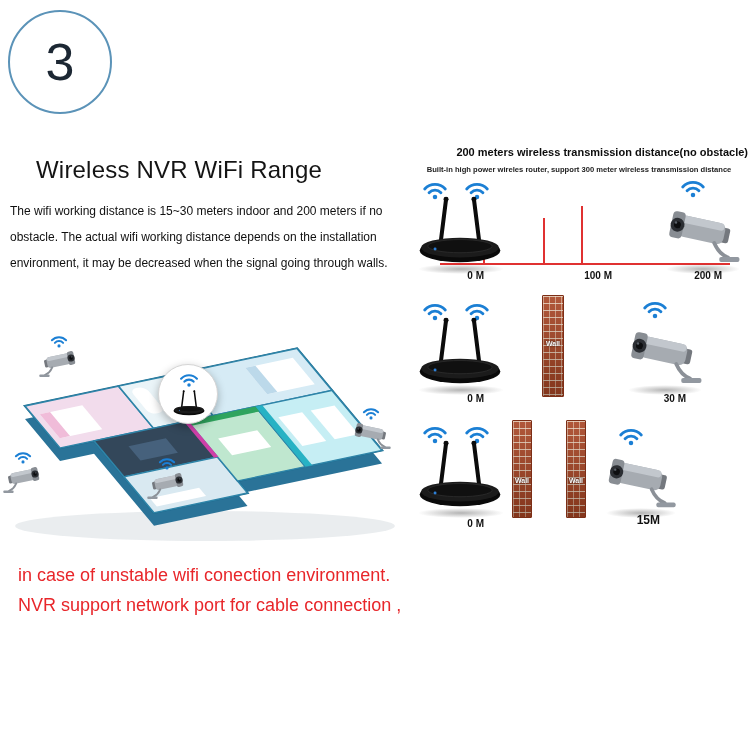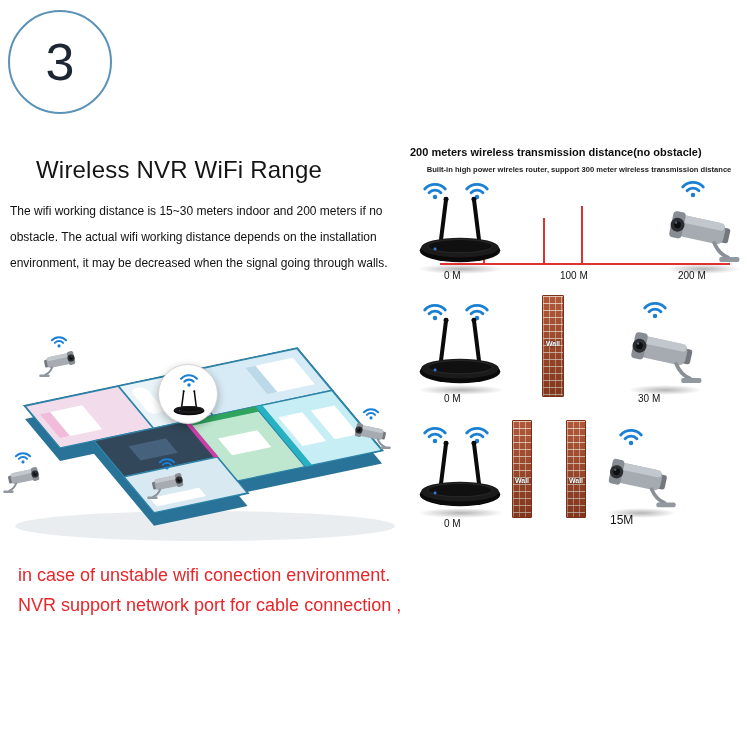--- a/index.html
+++ b/index.html
@@ -7,38 +7,38 @@
   body{font-family:"Liberation Sans",sans-serif}
   .canvas{position:relative;width:750px;height:750px;background:#fff;overflow:hidden}
 
   .badge{position:absolute;left:8px;top:10px;width:104px;height:104px;border:2px solid #5b93b8;
          border-radius:50%;display:flex;align-items:center;justify-content:center}
   .badge span{font-size:52px;color:#1c2733}
 
   .title{position:absolute;left:36px;top:156px;font-size:24px;font-weight:500;color:#141414;letter-spacing:.2px}
   .intro{position:absolute;left:10px;top:198px;width:384px;font-size:12px;line-height:26px;color:#101010}
 
-  .panel-title{position:absolute;left:410px;top:146px;width:338px;text-align:left;font-size:11px;
+  .panel-title{position:absolute;left:410px;top:146px;width:338px;text-align:right;font-size:11px;
                font-weight:bold;color:#0d0d0d;white-space:nowrap}
   .panel-sub{position:absolute;left:410px;top:165px;width:338px;text-align:center;font-size:7.6px;
              font-weight:bold;color:#222;white-space:nowrap}
 
   .diagram{position:absolute;width:338px;height:122px}
   #d1{left:410px;top:178px;height:112px}
   #d2{left:410px;top:293px}
   #d3{left:410px;top:418px}
 
   .wifi{position:absolute;width:26px;height:20px;color:#1b7fd4}
   .router{position:absolute;width:88px;height:76px}
   .cam{position:absolute}
   .shadow{position:absolute;height:10px;border-radius:50%;
           background:radial-gradient(closest-side,rgba(40,40,40,.35),rgba(40,40,40,0))}
   .ruler{position:absolute;left:0;top:0}
   .ruler line{stroke:#e03131;stroke-width:2}
-  .dlabel{position:absolute;font-size:10px;font-weight:normal;color:#111;text-align:left}
+  .dlabel{position:absolute;font-size:10px;font-weight:bold;color:#111;text-align:right}
   .dlabel.big{font-size:12px}
 
   .wall{position:absolute;background-color:#a84524;
         background-image:linear-gradient(rgba(255,255,255,.10),rgba(0,0,0,.22)),
         repeating-linear-gradient(to bottom,rgba(235,220,200,.8) 0 1px,rgba(0,0,0,0) 1px 7px),
         repeating-linear-gradient(to right,rgba(235,220,200,.55) 0 1px,rgba(0,0,0,0) 1px 6px);
         border:1px solid #7c2e16;border-radius:1px}
   .wall-label{position:absolute;left:0;right:0;text-align:center;font-size:7px;font-weight:bold;
               color:#fff;text-shadow:0 0 2px rgba(0,0,0,.9)}
 

